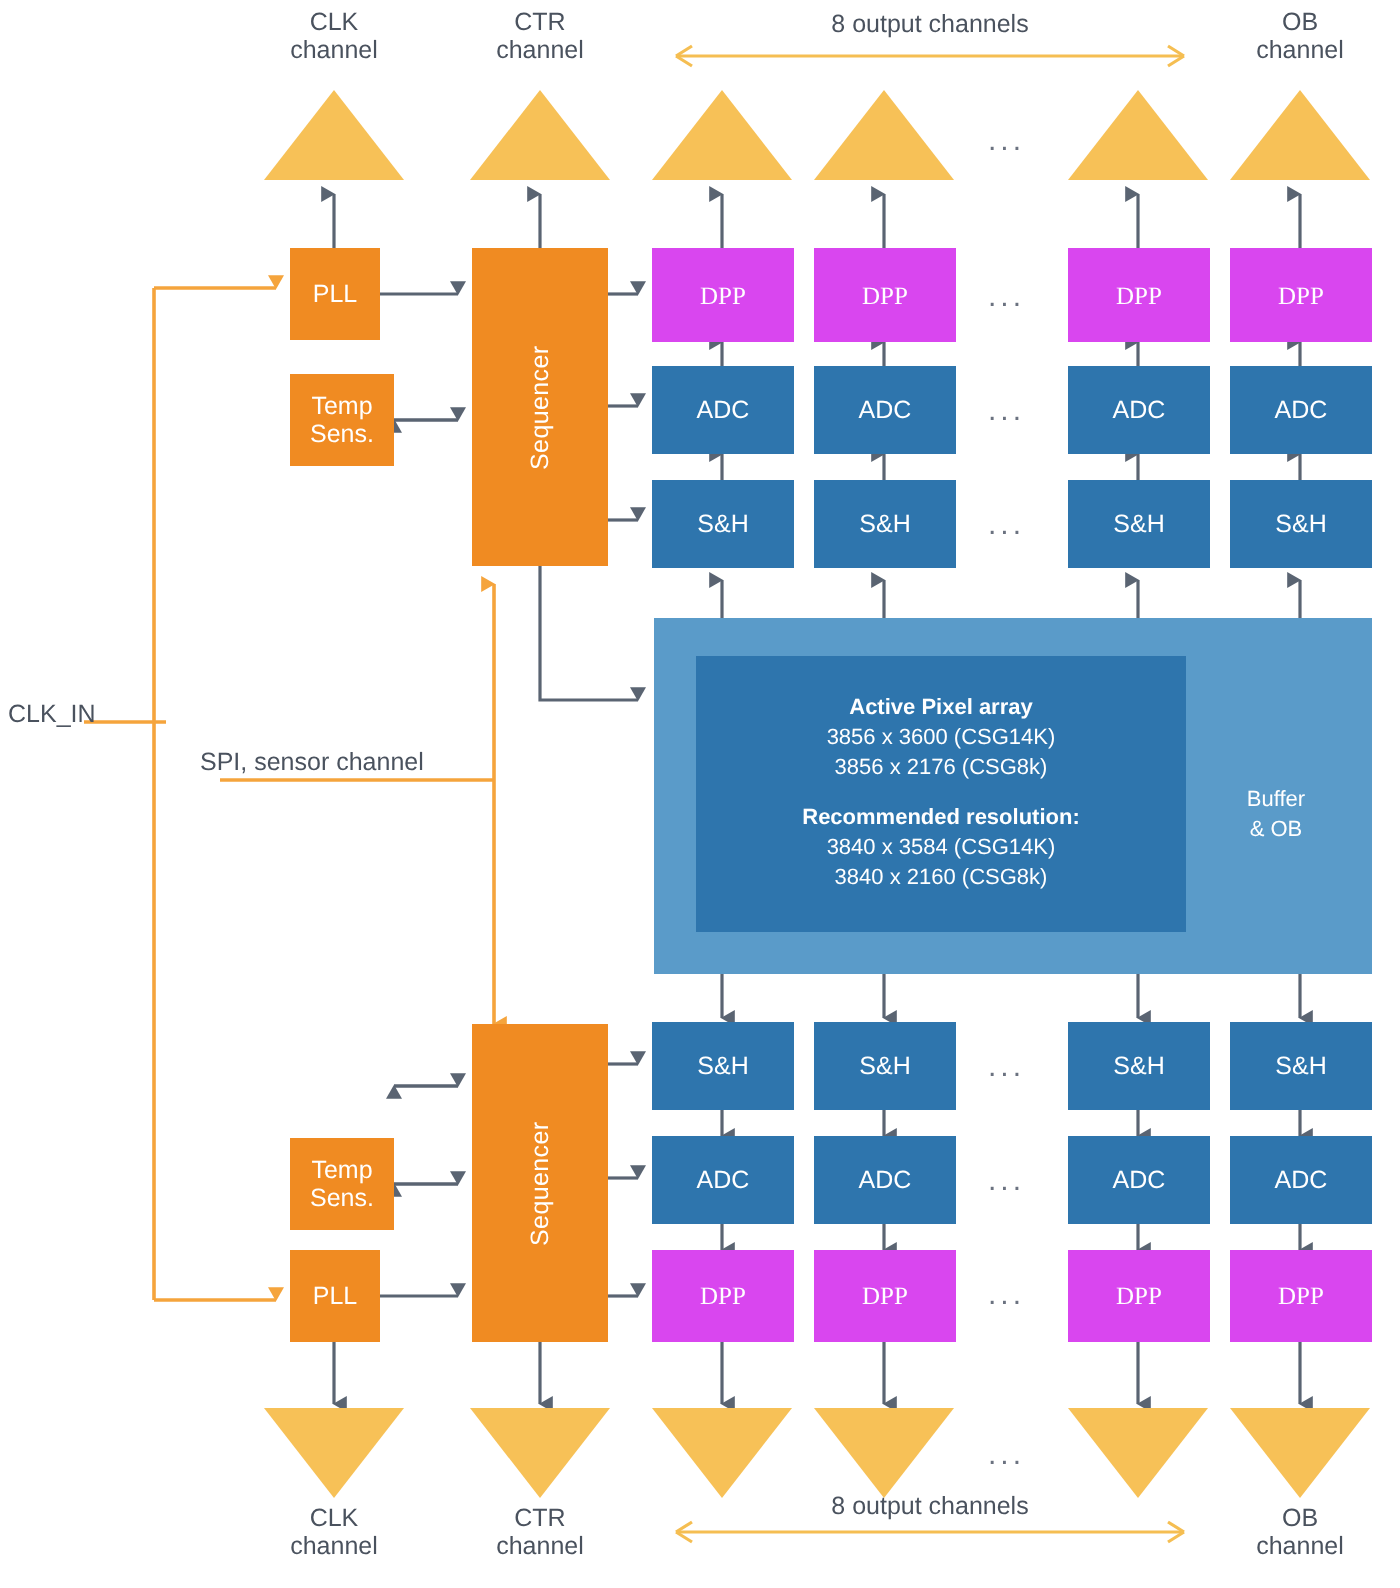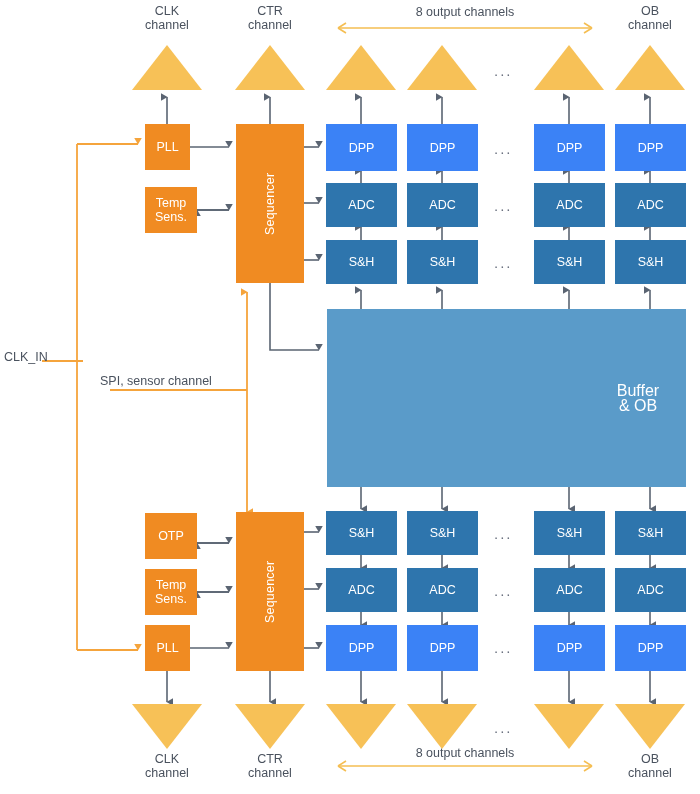--- a/index.html
+++ b/index.html
@@ -3,30 +3,30 @@
 <meta charset="utf-8">
 <style>
   html,body{margin:0;padding:0;background:#ffffff;}
   body{width:700px;height:794px;font-family:"Liberation Sans",sans-serif;}
   #diagram{position:relative;width:700px;height:794px;overflow:hidden;background:#fff;}
   .lbl{position:absolute;color:#4a525e;font-size:12.5px;line-height:14px;text-align:center;white-space:pre-line;}
   .blk{position:absolute;box-sizing:border-box;display:flex;align-items:center;justify-content:center;
        color:#ffffff;font-size:12.5px;text-align:center;line-height:14px;}
   .blk.orange{background:#F08B22;}
   .blk.blue{background:#2E75AD;}
-  .blk.gray{background:#3b82f6;}
+  .blk.gray{background:#d946ef;font-family:Liberation Serif, serif;}
   .seq{writing-mode:vertical-rl;transform:rotate(180deg);letter-spacing:.2px;}
   .tri{position:absolute;width:0;height:0;}
   .tri.up{border-left:35px solid transparent;border-right:35px solid transparent;border-bottom:45px solid #F7C157;}
   .tri.down{border-left:35px solid transparent;border-right:35px solid transparent;border-top:45px solid #F7C157;}
   .dots{position:absolute;color:#6b7280;font-size:15px;letter-spacing:2px;}
   .pxouter{position:absolute;background:#5A9BC9;}
   .pxinner{position:absolute;background:#2E75AD;color:#fff;font-size:11px;line-height:15px;text-align:center;
            display:flex;align-items:center;justify-content:center;}
-  .buflbl{position:absolute;color:#fff;font-size:16px;line-height:15px;text-align:center;}
+  .buflbl{position:absolute;color:#fff;font-size:11px;line-height:15px;text-align:center;margin-top:10px;}
   svg.wires{position:absolute;left:0;top:0;width:700px;height:794px;pointer-events:none;}
 </style>
 </head>
 <body>
 
 <div id="diagram">
 
   <svg class="wires" viewBox="0 0 700 794">
     <defs>
       <marker id="ahD" markerWidth="8" markerHeight="8" refX="4" refY="6.4" orient="auto" markerUnits="userSpaceOnUse">
@@ -166,24 +166,34 @@
   <div class="blk blue" style="left:534px;top:240px;width:71px;height:44px;">S&amp;H</div>
 
   <div class="blk gray" style="left:615px;top:124px;width:71px;height:47px;">DPP</div>
   <div class="blk blue" style="left:615px;top:183px;width:71px;height:44px;">ADC</div>
   <div class="blk blue" style="left:615px;top:240px;width:71px;height:44px;">S&amp;H</div>
 
   <div class="lbl" style="left:4px;top:350px;width:70px;text-align:left;">CLK_IN</div>
   <div class="lbl" style="left:100px;top:374px;width:150px;text-align:left;">SPI, sensor channel</div>
 
   <div class="pxouter" style="left:327px;top:309px;width:359px;height:178px;"></div>
+  <div class="pxinner" style="left:348px;top:328px;width:245px;height:138px;">
+    <div>
+      <div style="font-weight:bold;">Active Pixel array</div>
+      <div>3856 x 3600 (CSG14K)</div>
+      <div>3856 x 2176 (CSG8k)</div>
+      <div style="height:10px;"></div>
+      <div style="font-weight:bold;">Recommended resolution:</div>
+      <div>3840 x 3584 (CSG14K)</div>
+      <div>3840 x 2160  (CSG8k)</div>
+    </div>
+  </div>
   <div class="buflbl lbl" style="left:603px;top:383px;width:70px;color:#ffffff;">Buffer
 &amp; OB</div>
 
-  <div class="blk orange" style="left:145px;top:513px;width:52px;height:46px;">OTP</div>
   <div class="blk orange" style="left:145px;top:569px;width:52px;height:46px;">Temp
 Sens.</div>
   <div class="blk orange" style="left:145px;top:625px;width:45px;height:46px;">PLL</div>
   <div class="blk orange seq" style="left:236px;top:512px;width:68px;height:159px;">Sequencer</div>
 
   <div class="blk blue" style="left:326px;top:511px;width:71px;height:44px;">S&amp;H</div>
   <div class="blk blue" style="left:326px;top:568px;width:71px;height:44px;">ADC</div>
   <div class="blk gray" style="left:326px;top:625px;width:71px;height:46px;">DPP</div>
 
   <div class="blk blue" style="left:407px;top:511px;width:71px;height:44px;">S&amp;H</div>

